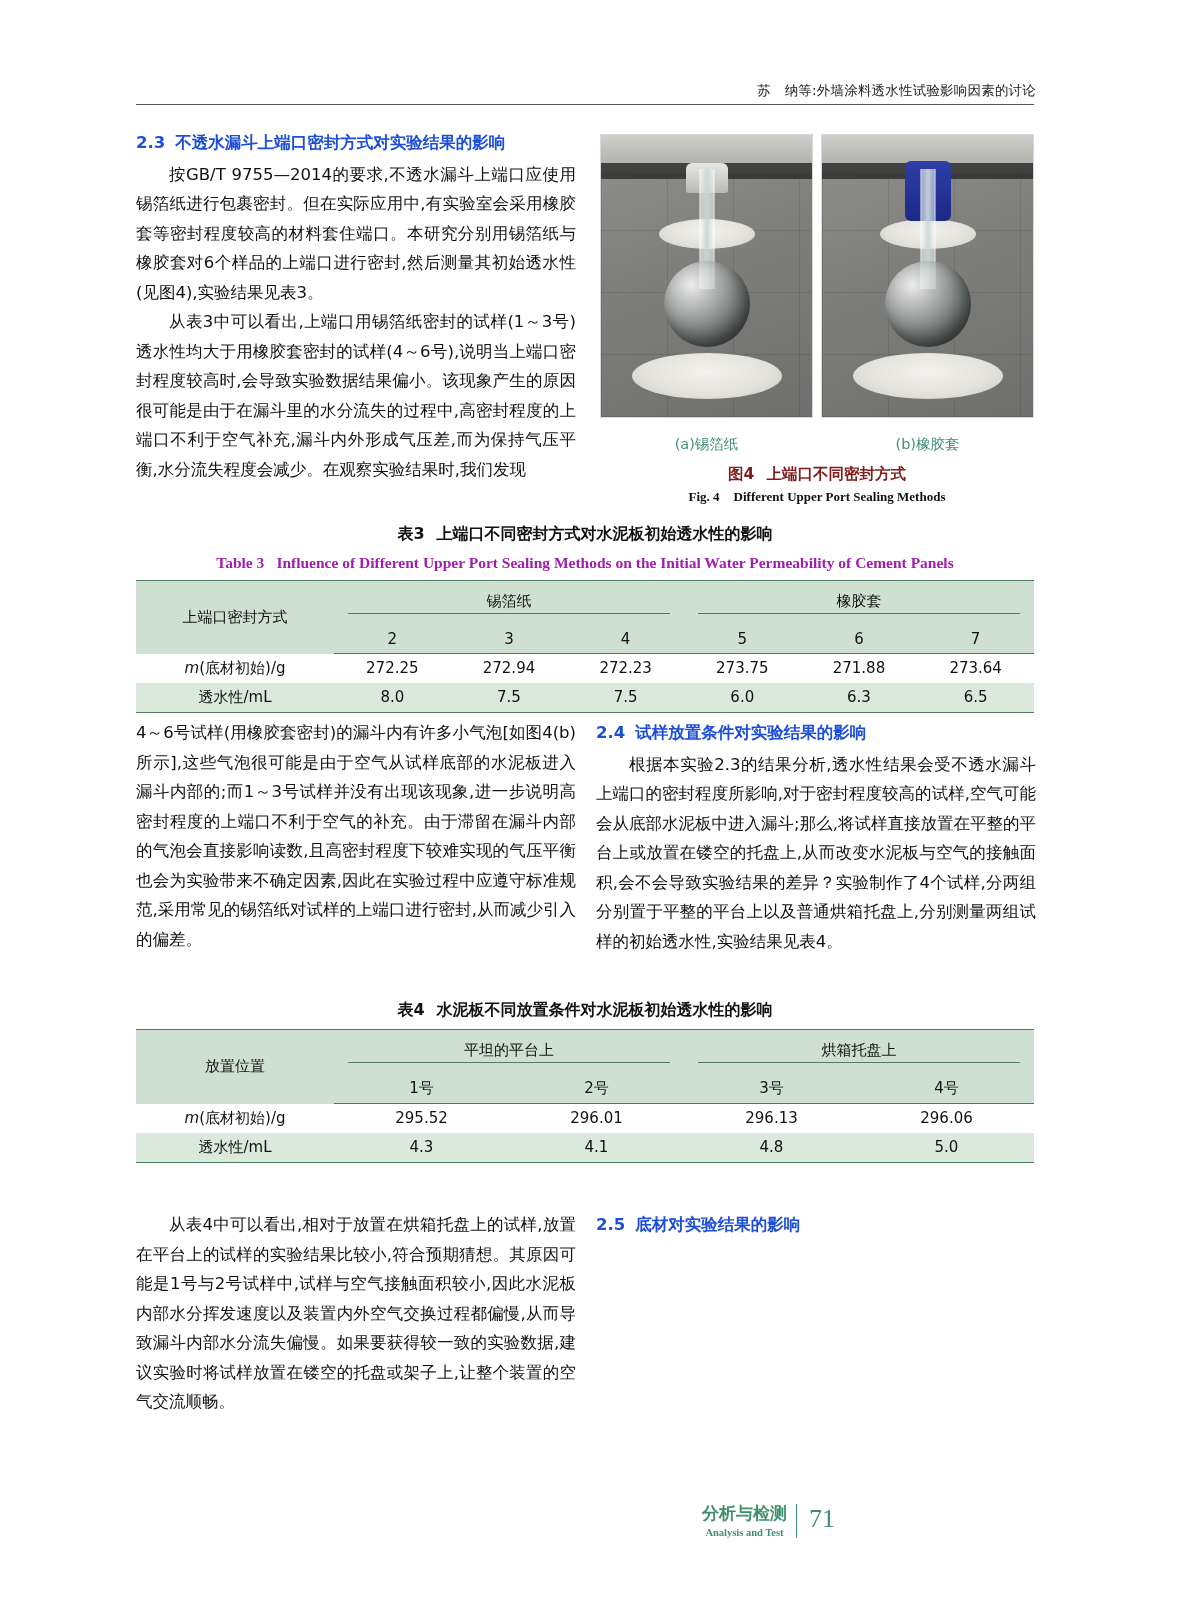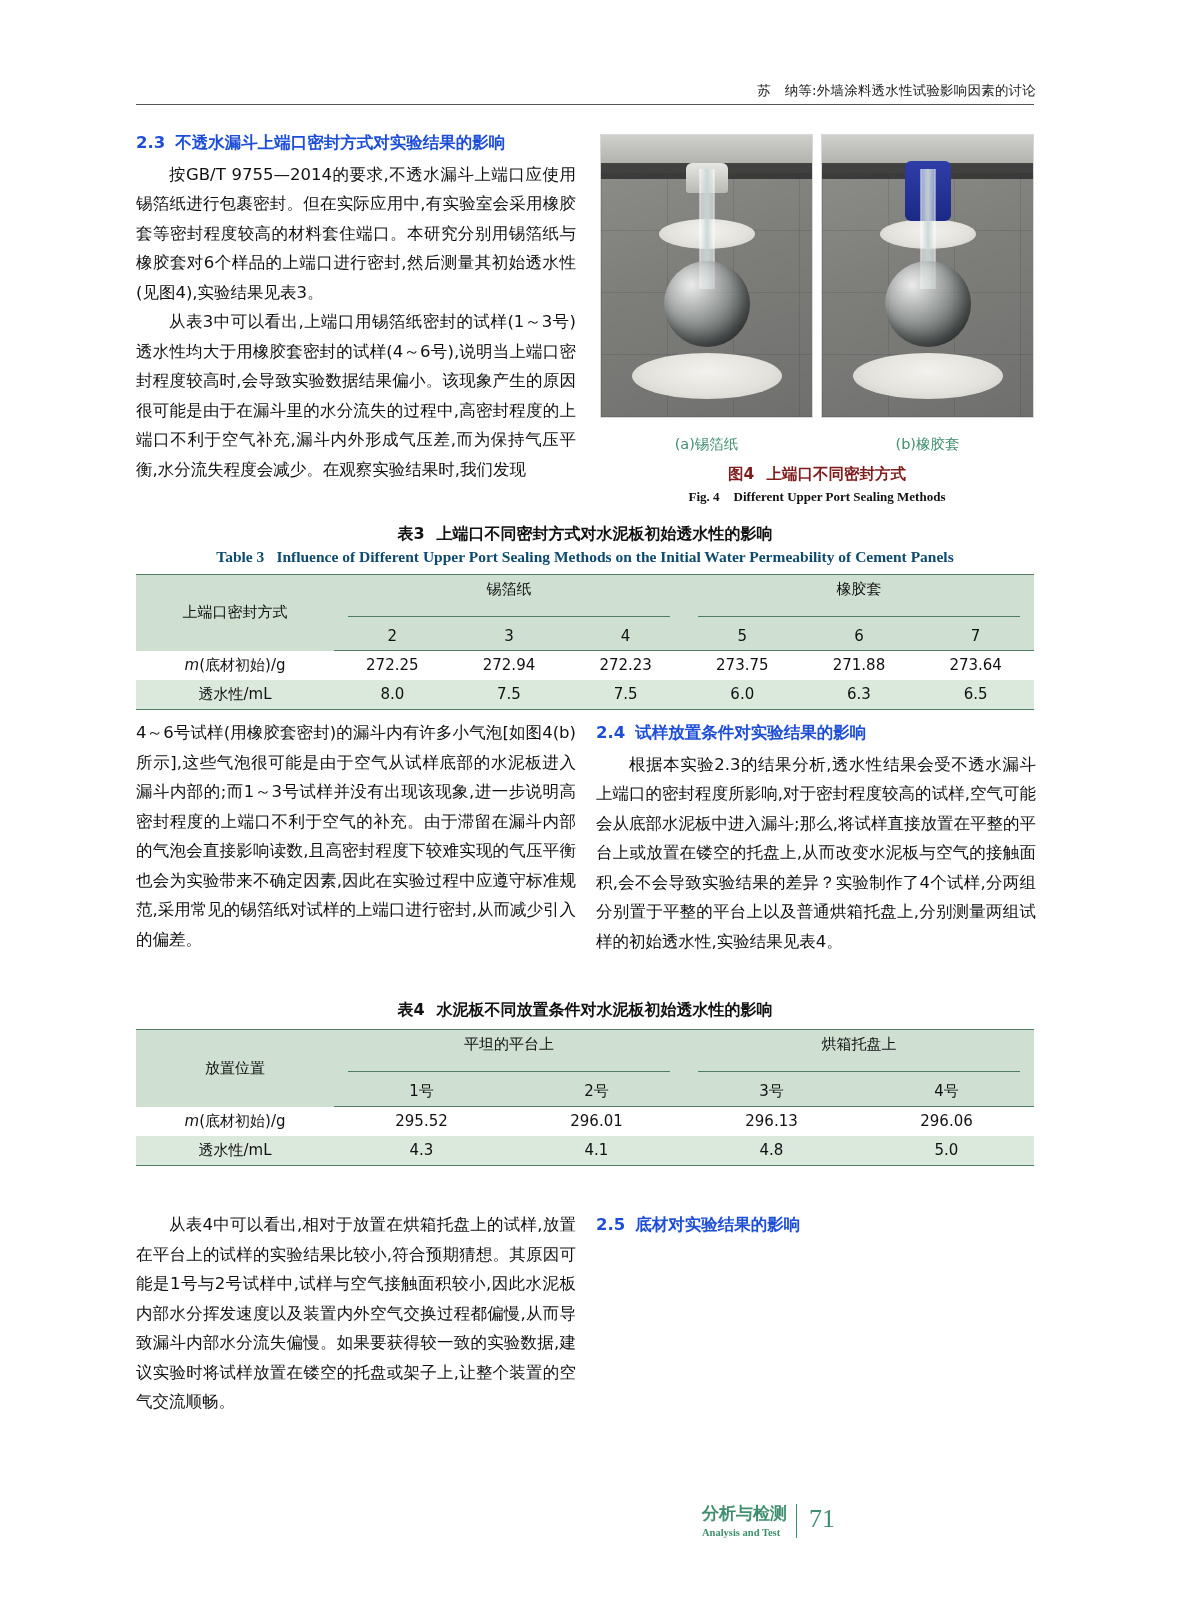--- a/index.html
+++ b/index.html
@@ -216,22 +216,22 @@
     font-weight: bold;
     font-size: 16px;
     color: #111;
   }
   .tbl-title-cn .lbl { margin-right: 12px; }
   .tbl-title-en {
     text-align: center;
     font-family: "Liberation Serif", serif;
     font-weight: bold;
     font-size: 15.5px;
-    color: #0c4a6e;
-    margin-top: 3px;
+    color: #a21caf;
+    margin-top: 9px;
   }
   .tbl-title-en .lbl { margin-right: 12px; }
   table.data {
     border-collapse: collapse;
     margin-top: 8px;
     width: 898px;
     font-family: "DejaVu Sans", sans-serif;
     font-size: 15px;
   }
   table.data td, table.data th {
@@ -248,22 +248,22 @@
   table.data tr.head-sub td {
     background: #cfe0d2;
     border-bottom: 1.2px solid #4e7d63;
   }
   table.data tr.row-a td { background: #ffffff; }
   table.data tr.row-b td { background: #dbe9dd; }
   table.data td.rowlabel { text-align: center; }
   .grp-rule {
     display: block;
     border-bottom: 1px solid #4e7d63;
-    padding-bottom: 17px;
-    margin: 0 10px;
+    padding-bottom: 2px;
+    margin: 6px 10px;
   }
   table.data tr.last-row td { border-bottom: 1.6px solid #4e7d63; }
 
   
   #left-col-2 {
     left: 136px;
     top: 718px;
     width: 440px;
   }
   #right-col-2 {
@@ -280,21 +280,21 @@
     left: 596px;
     top: 1210px;
     width: 440px;
   }
 
   
   .footer {
     position: absolute;
     right: 153px;
     bottom: 62px;
-    text-align: left;
+    text-align: center;
   }
   .footer .cn {
     font-family: "DejaVu Sans", sans-serif;
     font-weight: bold;
     font-size: 17px;
     color: #3f8f6f;
   }
   .footer .en {
     font-family: "Liberation Serif", serif;
     font-weight: bold;

